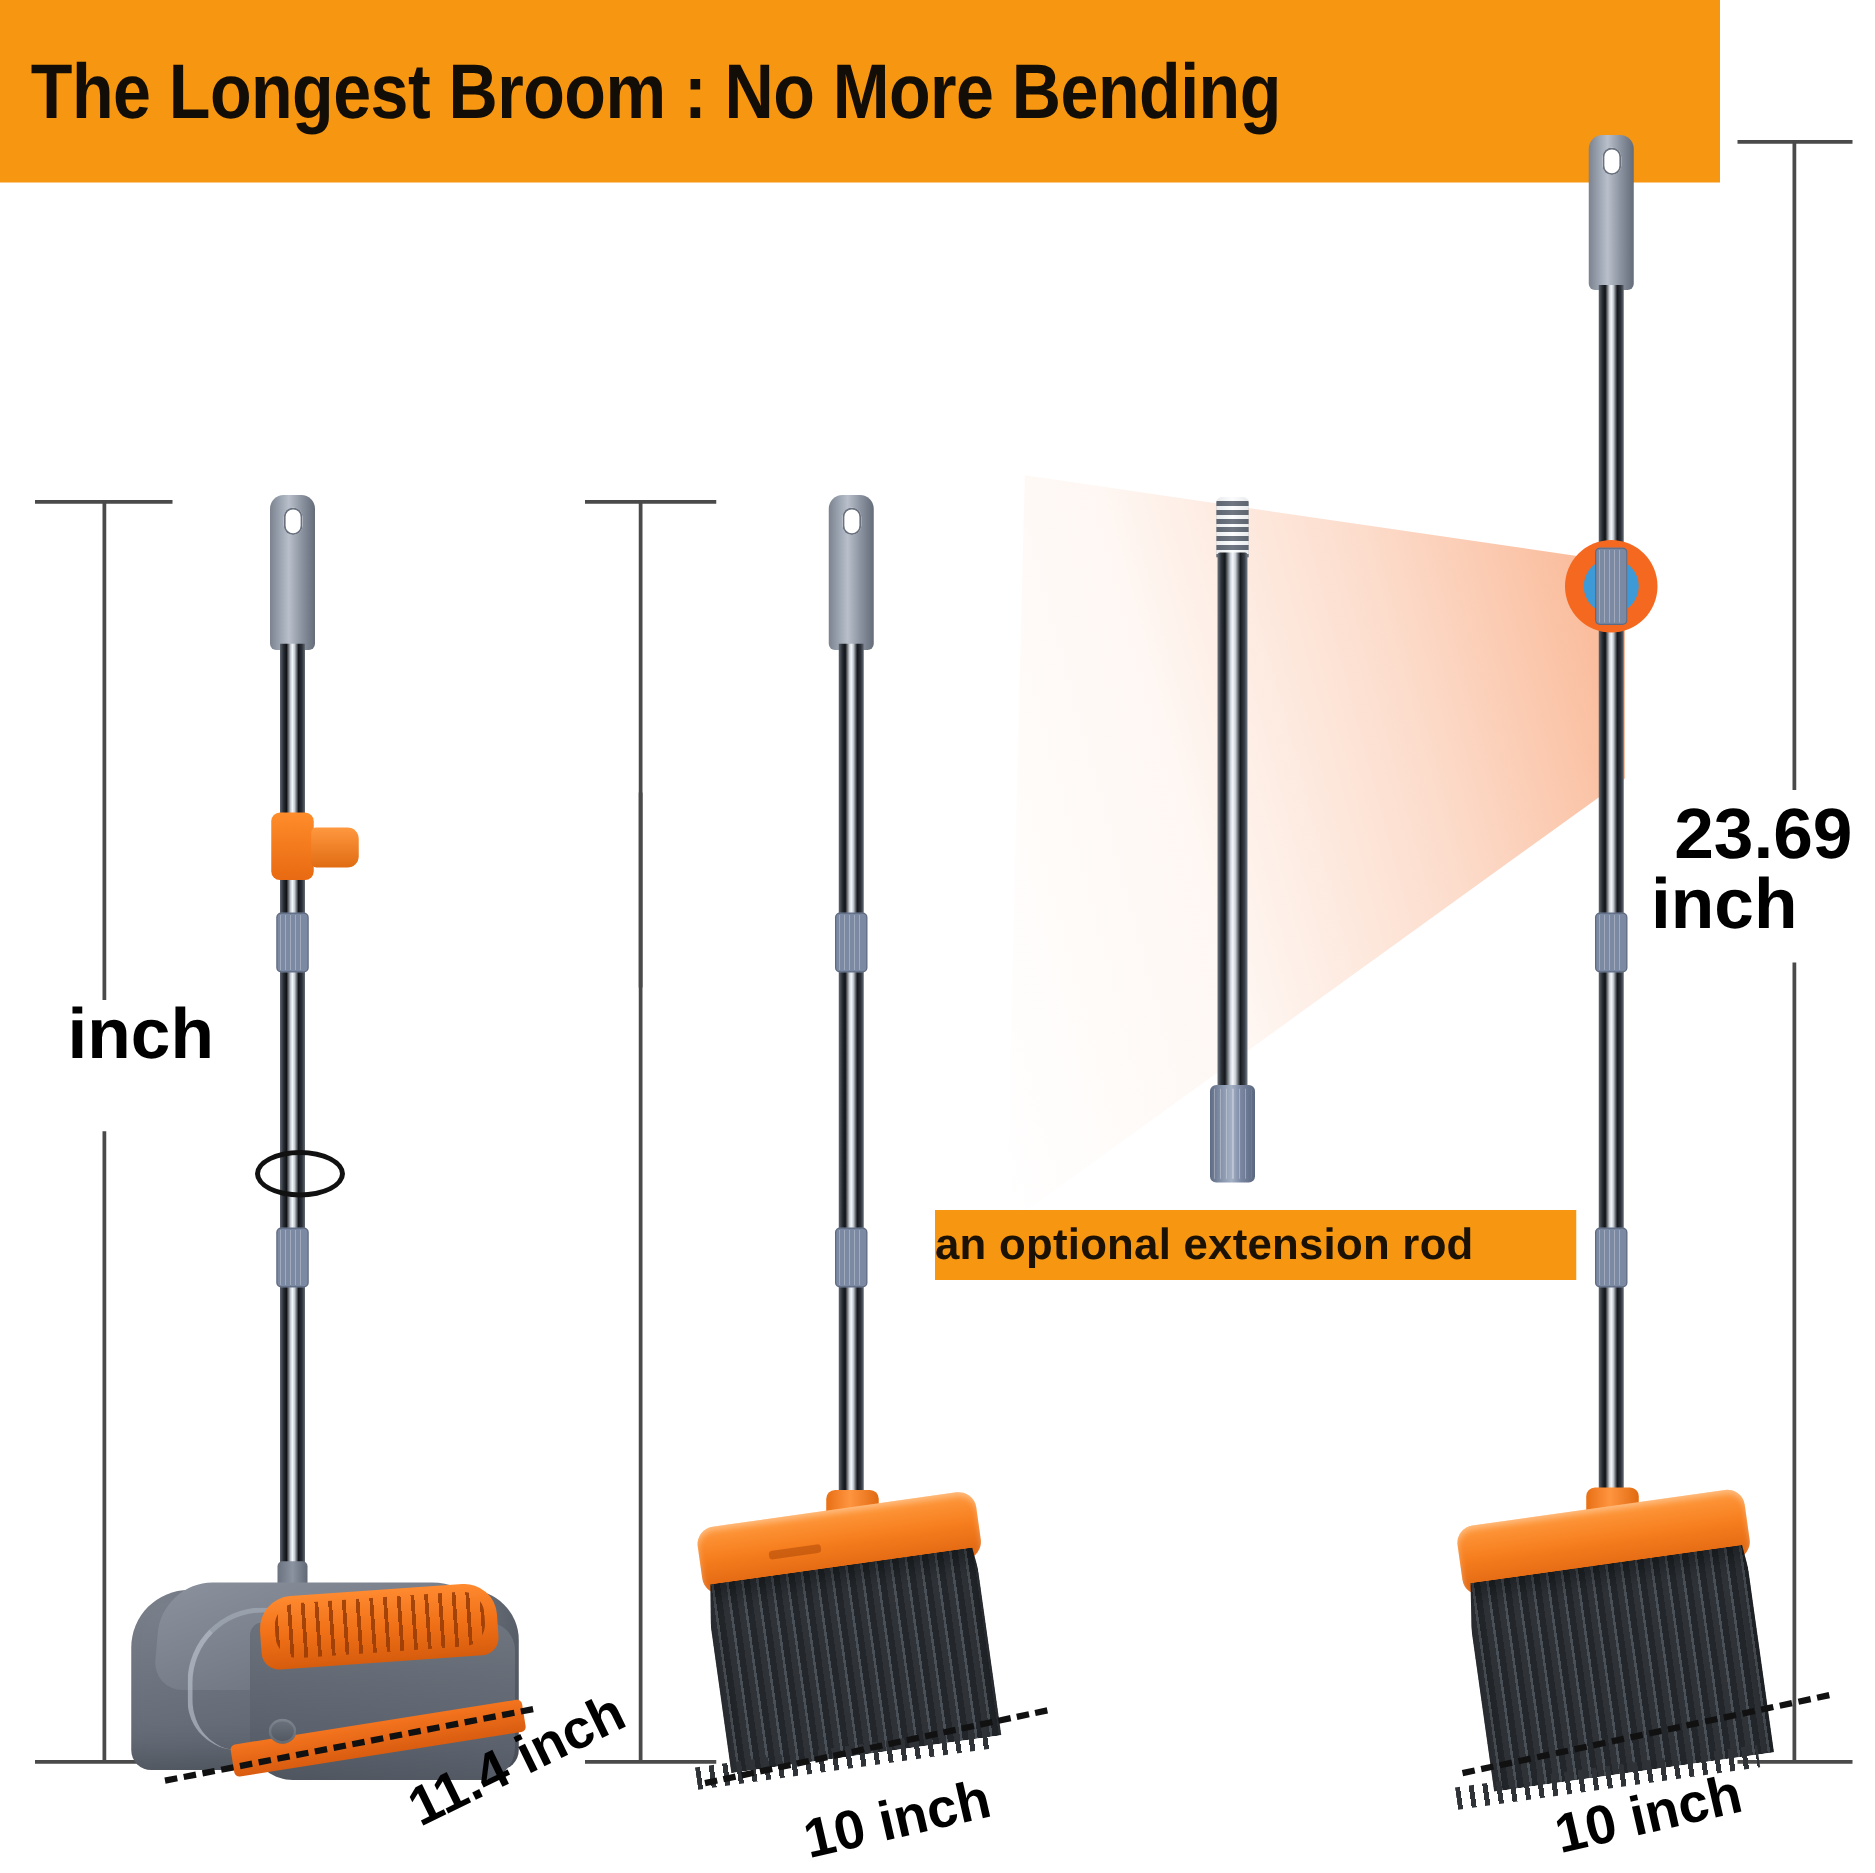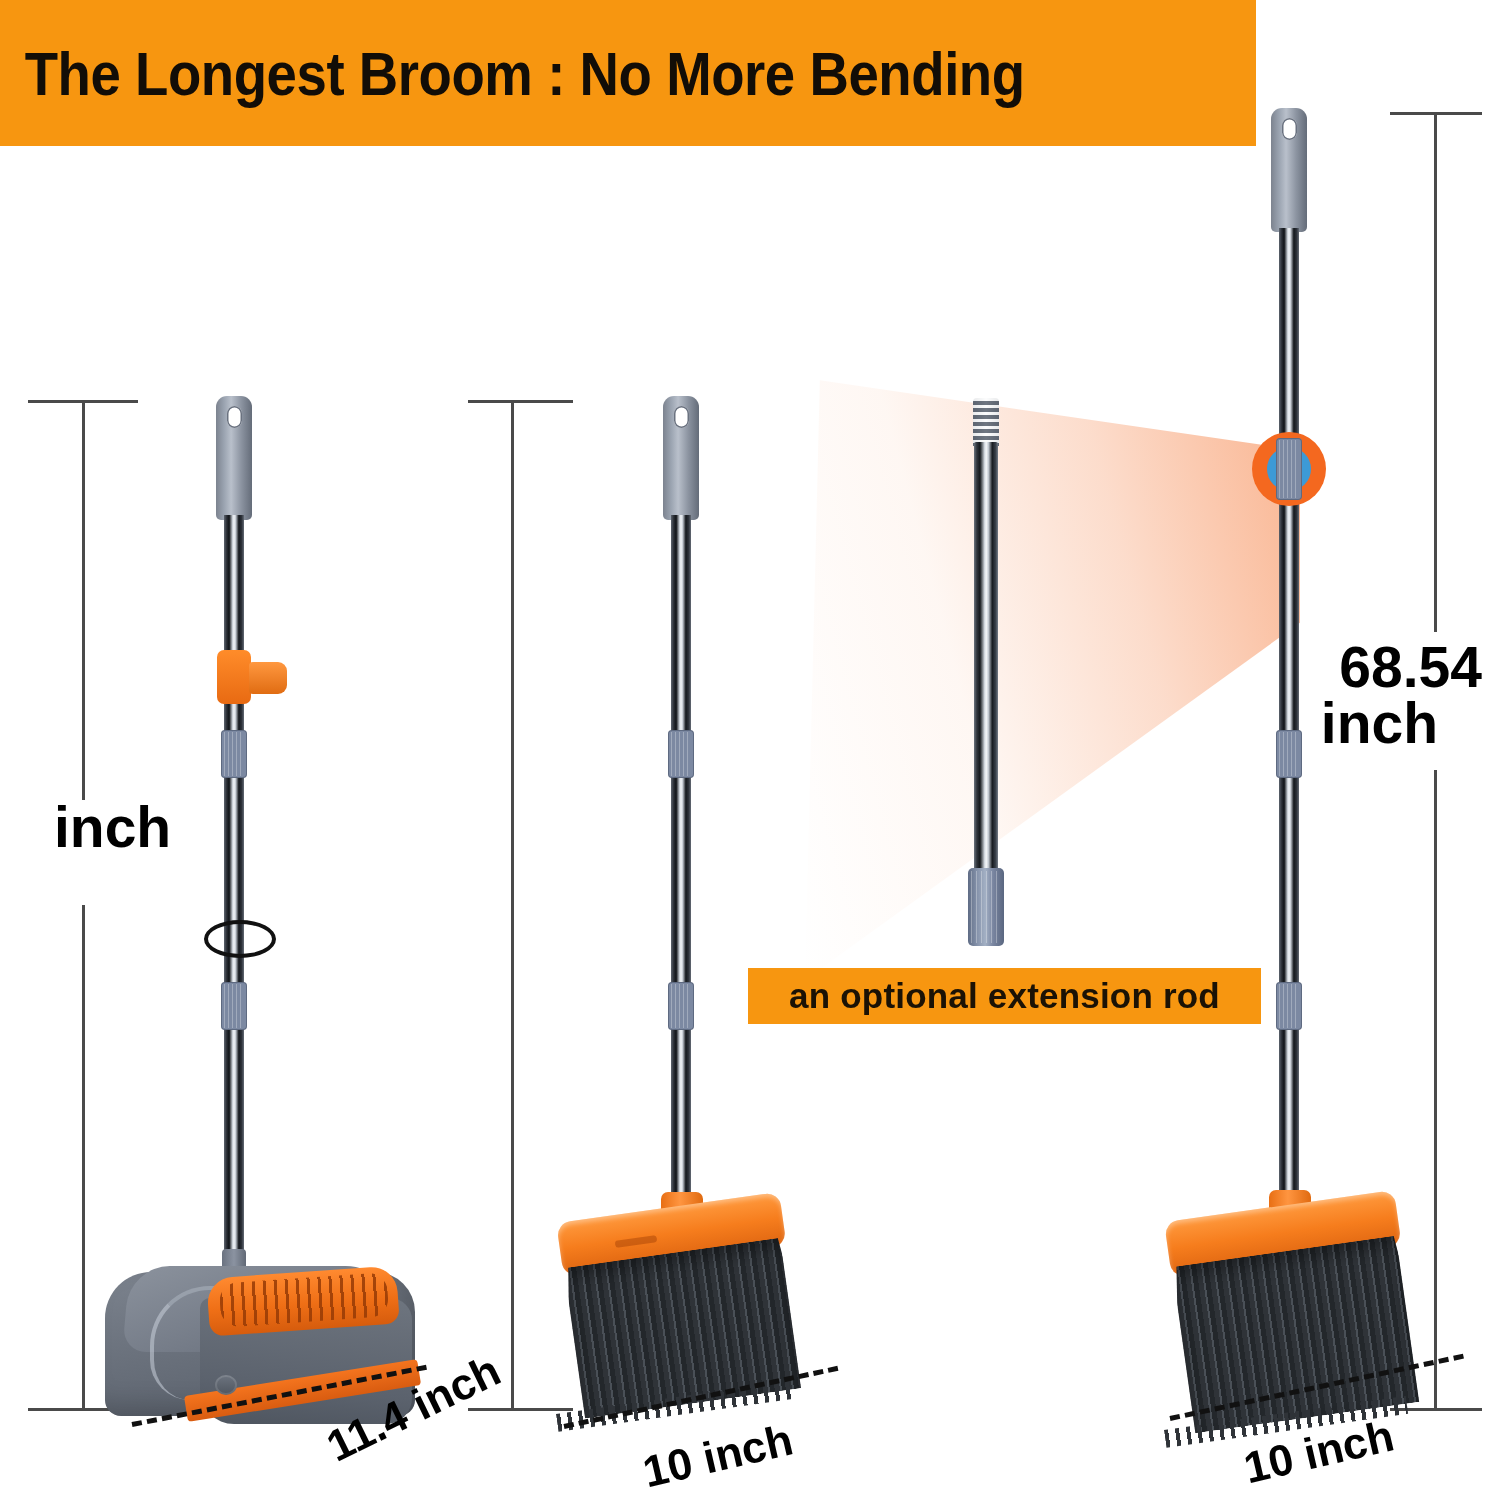--- a/index.html
+++ b/index.html
@@ -16,21 +16,21 @@
     height: 1498px;
     background: #ffffff;
     overflow: hidden;
   }
 
   
   .banner {
     position: absolute;
     left: 0;
     top: 0;
-    width: 1256px;
+    width: 1376px;
     height: 146px;
     background: #f79610;
     display: flex;
     align-items: center;
   }
   .banner-text {
     font-family: "Liberation Sans Narrow", "Liberation Sans", sans-serif;
     font-weight: bold;
     font-size: 62px;
     color: #120d07;
@@ -284,21 +284,20 @@
     background: repeating-linear-gradient(to right,
       rgba(255,255,255,.30) 0 1px, rgba(0,0,0,0) 1px 5px);
   }
 
   
   .callout {
     position: absolute;
     background: #f79610;
     display: flex;
     align-items: center;
-    justify-content: center;
   }
   .callout-text {
     font-size: 35px;
     font-weight: bold;
     color: #1b1205;
     white-space: nowrap;
     letter-spacing: .2px;
   }
 </style>
 </head>
@@ -323,21 +322,21 @@
   <div class="vline" style="left:511px; top:400px; height:390px;"></div>
   <div class="vline" style="left:511px; top:634px; height:776px;"></div>
   <div class="hline" style="left:468px; top:1408px; width:105px;"></div>
 
   <div class="hline" style="left:1390px; top:112px; width:92px;"></div>
   <div class="vline" style="left:1434px; top:112px; height:520px;"></div>
   <div class="vline" style="left:1434px; top:770px; height:640px;"></div>
   <div class="hline" style="left:1390px; top:1408px; width:92px;"></div>
 
   <div class="dim-label dim-50">
-    <span>68.54</span>
+    <span>23.69</span>
     <span class="l2">inch</span>
   </div>
 
   <div class="broom" style="left:0; top:0; width:520px; height:1498px;">
 
     <div class="grip" style="left:216px; top:396px; width:36px; height:124px;"></div>
     <div class="grip-hole" style="left:227px; top:406px; width:15px; height:22px;"></div>
 
     <div class="pole" style="left:224px; top:515px; width:20px; height:745px;"></div>
 

